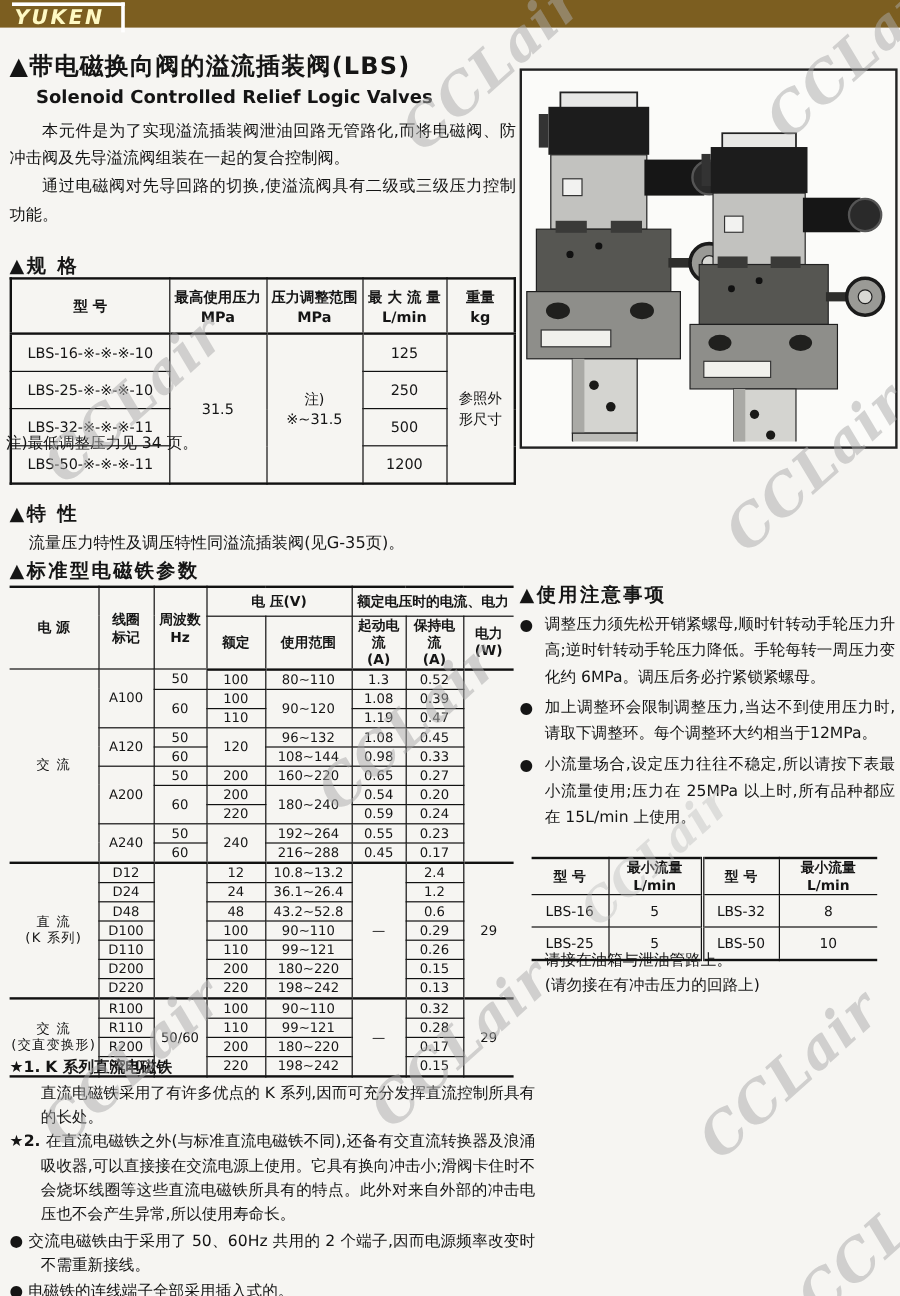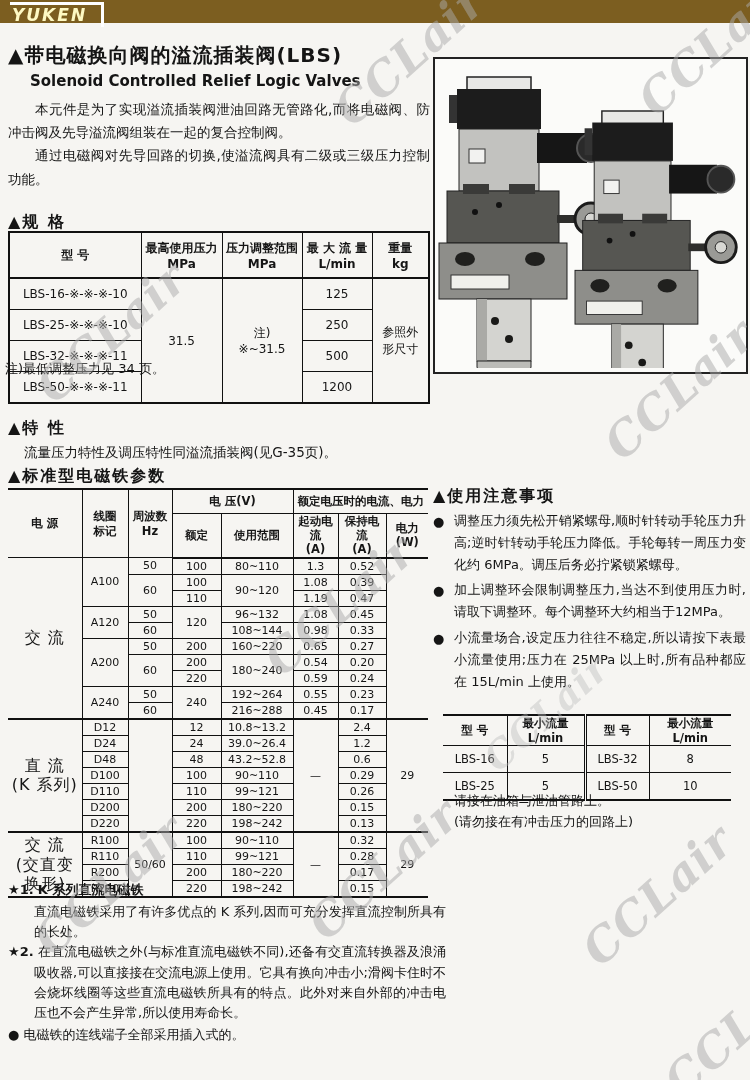--- a/index.html
+++ b/index.html
@@ -31,21 +31,21 @@
   
   .sol-title{left:8px;top:466px;}
   .sol{left:8px;top:488px;}
   .sol table{width:420px;border-top:2.5px solid #111;border-bottom:2.5px solid #111;}
   .sol th{font-size:11.5px;line-height:1.25;}
   .sol tr.h2 th{border-bottom:2px solid #111;}
   .sol td{height:15px;font-size:11px;line-height:1.2;}
   .sol .el{border-left:none;}
   .sol .er{border-right:none;}
   .sol tr.gt td{border-top:2.5px solid #111;}
-  .sol td.src{font-size:16px;white-space:pre-line;letter-spacing:1px;}
+  .sol td.src{font-size:11px;white-space:pre-line;letter-spacing:1px;}
   
   .foot{left:8px;top:880px;width:438px;font-size:13px;line-height:1.55;}
   .fn{padding-left:26px;text-indent:-26px;margin-bottom:2px;text-align:justify;}
   .fn .fnm{font-weight:bold;}
   .fn1-title{font-weight:bold;}
   .fn1-body{padding-left:26px;text-indent:0;text-align:justify;}
   
   .usage-title{left:433px;top:486px;}
   .usage{left:433px;top:510px;width:313px;font-size:13px;line-height:1.68;}
   .ub{position:relative;padding-left:21px;margin-bottom:4px;text-align:justify;}
@@ -280,21 +280,21 @@
           <td rowspan="7"></td>
           <td>12</td>
           <td>10.8~13.2</td>
           <td rowspan="7">—</td>
           <td>2.4</td>
           <td rowspan="7" class="er">29</td>
         </tr>
         <tr>
           <td>D24</td>
           <td>24</td>
-          <td>39.0~26.4</td>
+          <td>36.1~26.4</td>
           <td>1.2</td>
         </tr>
         <tr>
           <td>D48</td>
           <td>48</td>
           <td>43.2~52.8</td>
           <td>0.6</td>
         </tr>
         <tr>
           <td>D100</td>
@@ -350,20 +350,21 @@
           <td>0.15</td>
         </tr>
       </tbody>
   </table>
 </div>
 
 <div class="abs foot">
   <div class="fn"><span class="fnm">★1.</span> <span class="fn1-title">K 系列直流电磁铁</span></div>
   <div class="fn1-body">直流电磁铁采用了有许多优点的 K 系列,因而可充分发挥直流控制所具有的长处。</div>
   <div class="fn"><span class="fnm">★2.</span> <span>在直流电磁铁之外(与标准直流电磁铁不同),还备有交直流转换器及浪涌吸收器,可以直接接在交流电源上使用。它具有换向冲击小;滑阀卡住时不会烧坏线圈等这些直流电磁铁所具有的特点。此外对来自外部的冲击电压也不会产生异常,所以使用寿命长。</span></div>
+  <div class="fn"><span class="fnm">●</span> <span>交流电磁铁由于采用了 50、60Hz 共用的 2 个端子,因而电源频率改变时不需重新接线。</span></div>
   <div class="fn"><span class="fnm">●</span> <span>电磁铁的连线端子全部采用插入式的。</span></div>
 </div>
 
 <div class="abs sec-title usage-title">▲使用注意事项</div>
 <div class="abs usage">
   <div class="ub"><span class="dot">●</span><span>调整压力须先松开销紧螺母,顺时针转动手轮压力升高;逆时针转动手轮压力降低。手轮每转一周压力变化约 6MPa。调压后务必拧紧锁紧螺母。</span></div>
   <div class="ub"><span class="dot">●</span><span>加上调整环会限制调整压力,当达不到使用压力时,请取下调整环。每个调整环大约相当于12MPa。</span></div>
   <div class="ub"><span class="dot">●</span><span>小流量场合,设定压力往往不稳定,所以请按下表最小流量使用;压力在 25MPa 以上时,所有品种都应在 15L/min 上使用。</span></div>
 </div>
 

